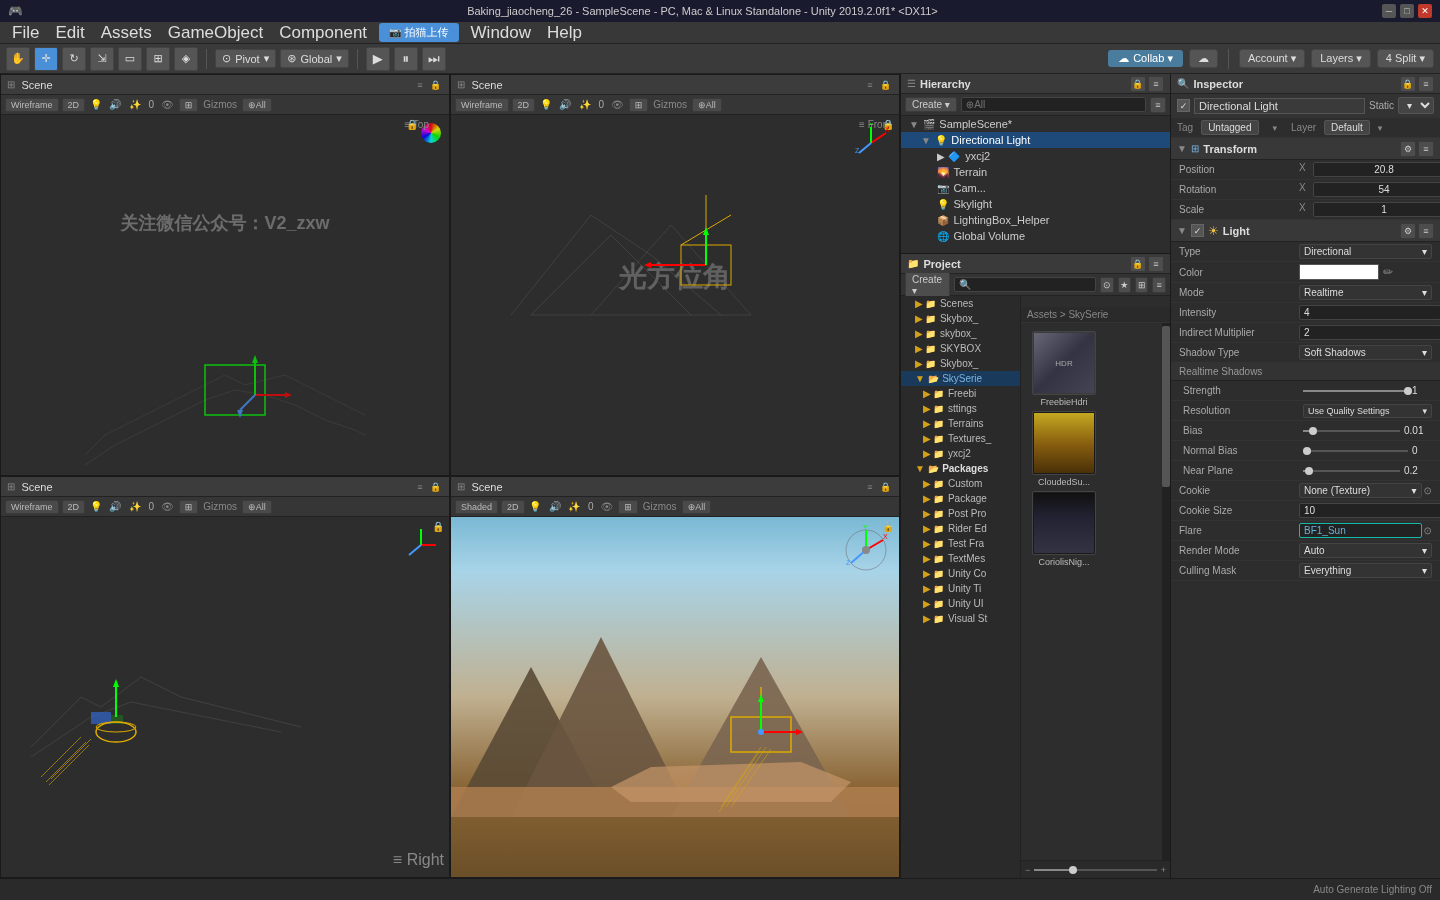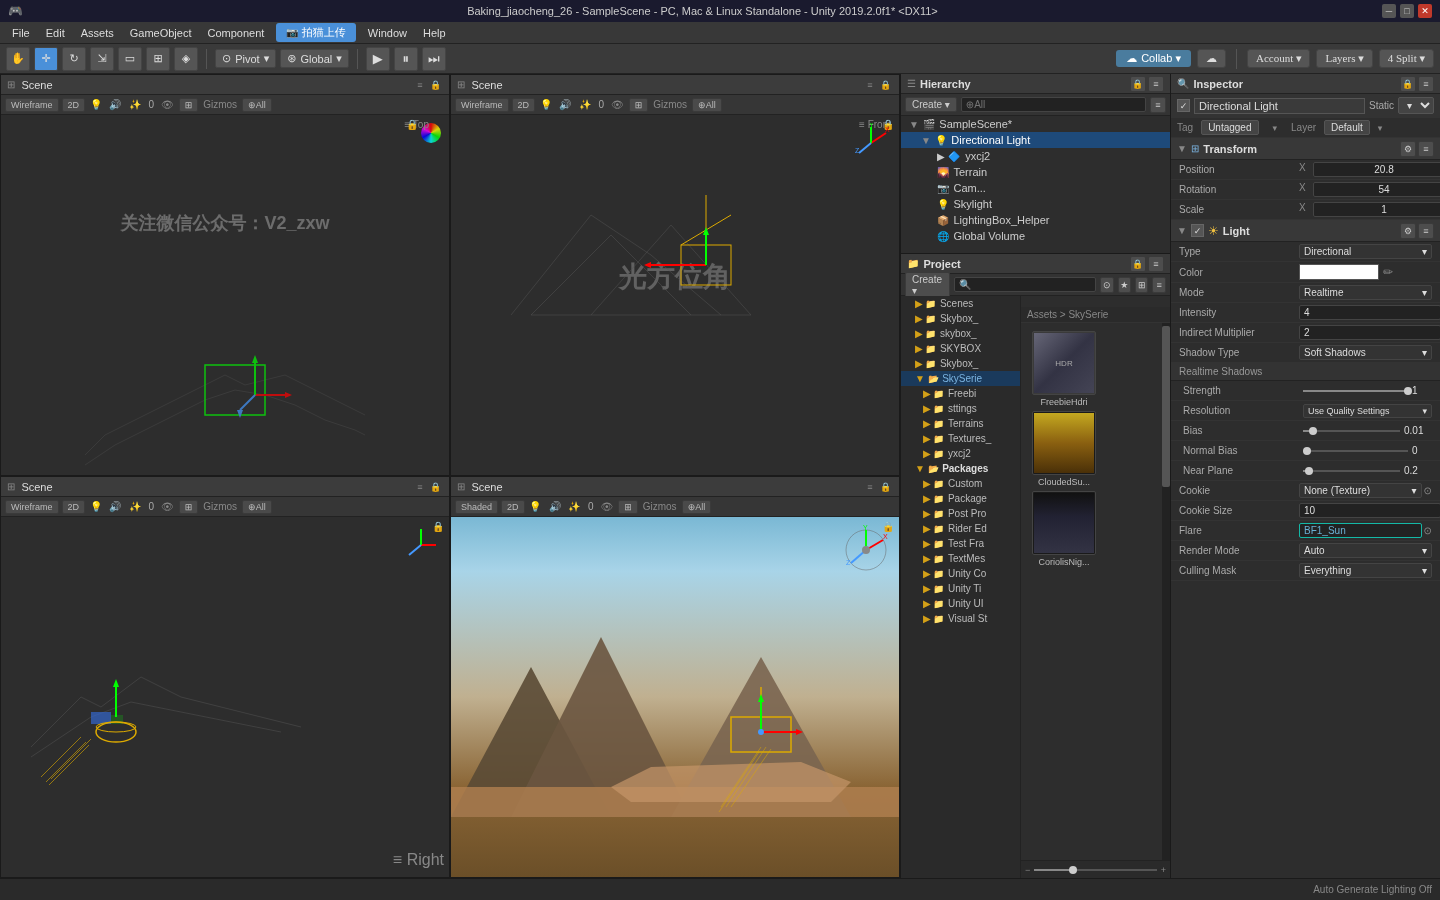--- a/index.html
+++ b/index.html
@@ -18,21 +18,21 @@
     #titlebar .win-max { background: #555; }
     #titlebar .win-close { background: #c0392b; color: white; }
 
     
     #menubar {
       width: 100%; height: 22px; background: #383838;
       display: flex; align-items: center; padding: 0 4px;
       border-bottom: 1px solid #222;
     }
     #menubar .menu-item {
-      padding: 2px 8px; font-size: 11px; color: #ddd; cursor: pointer;
+      padding: 2px 8px; font-size: 17px; color: #ddd; cursor: pointer;
     }
     .btn-upload {
       background: #4a90d9; color: white; padding: 2px 10px;
       border-radius: 3px; font-size: 11px; cursor: pointer; margin: 0 4px;
     }
 
     
     #toolbar {
       width: 100%; height: 30px; background: #3a3a3a;
       display: flex; align-items: center; padding: 0 6px; gap: 4px;
@@ -60,21 +60,21 @@
       background: #4a7c9e; color: white; padding: 2px 10px;
       border-radius: 3px; font-size: 11px; cursor: pointer; display: flex; align-items: center; gap: 4px;
     }
     .cloud-btn {
       background: #555; border: 1px solid #444; color: #ddd;
       padding: 2px 8px; border-radius: 3px; font-size: 11px; cursor: pointer;
     }
     .header-dropdown {
       background: #555; border: 1px solid #444; color: #ddd;
       padding: 2px 8px; border-radius: 3px; font-size: 11px; cursor: pointer;
-      display: flex; align-items: flex-start; gap: 4px; font-family: Liberation Serif, serif;
+      display: flex; align-items: flex-start; gap: 4px;
     }
 
     
     #main {
       width: 100%; height: calc(900px - 22px - 22px - 30px - 22px);
       display: flex;
     }
 
     
     #scene-area {

